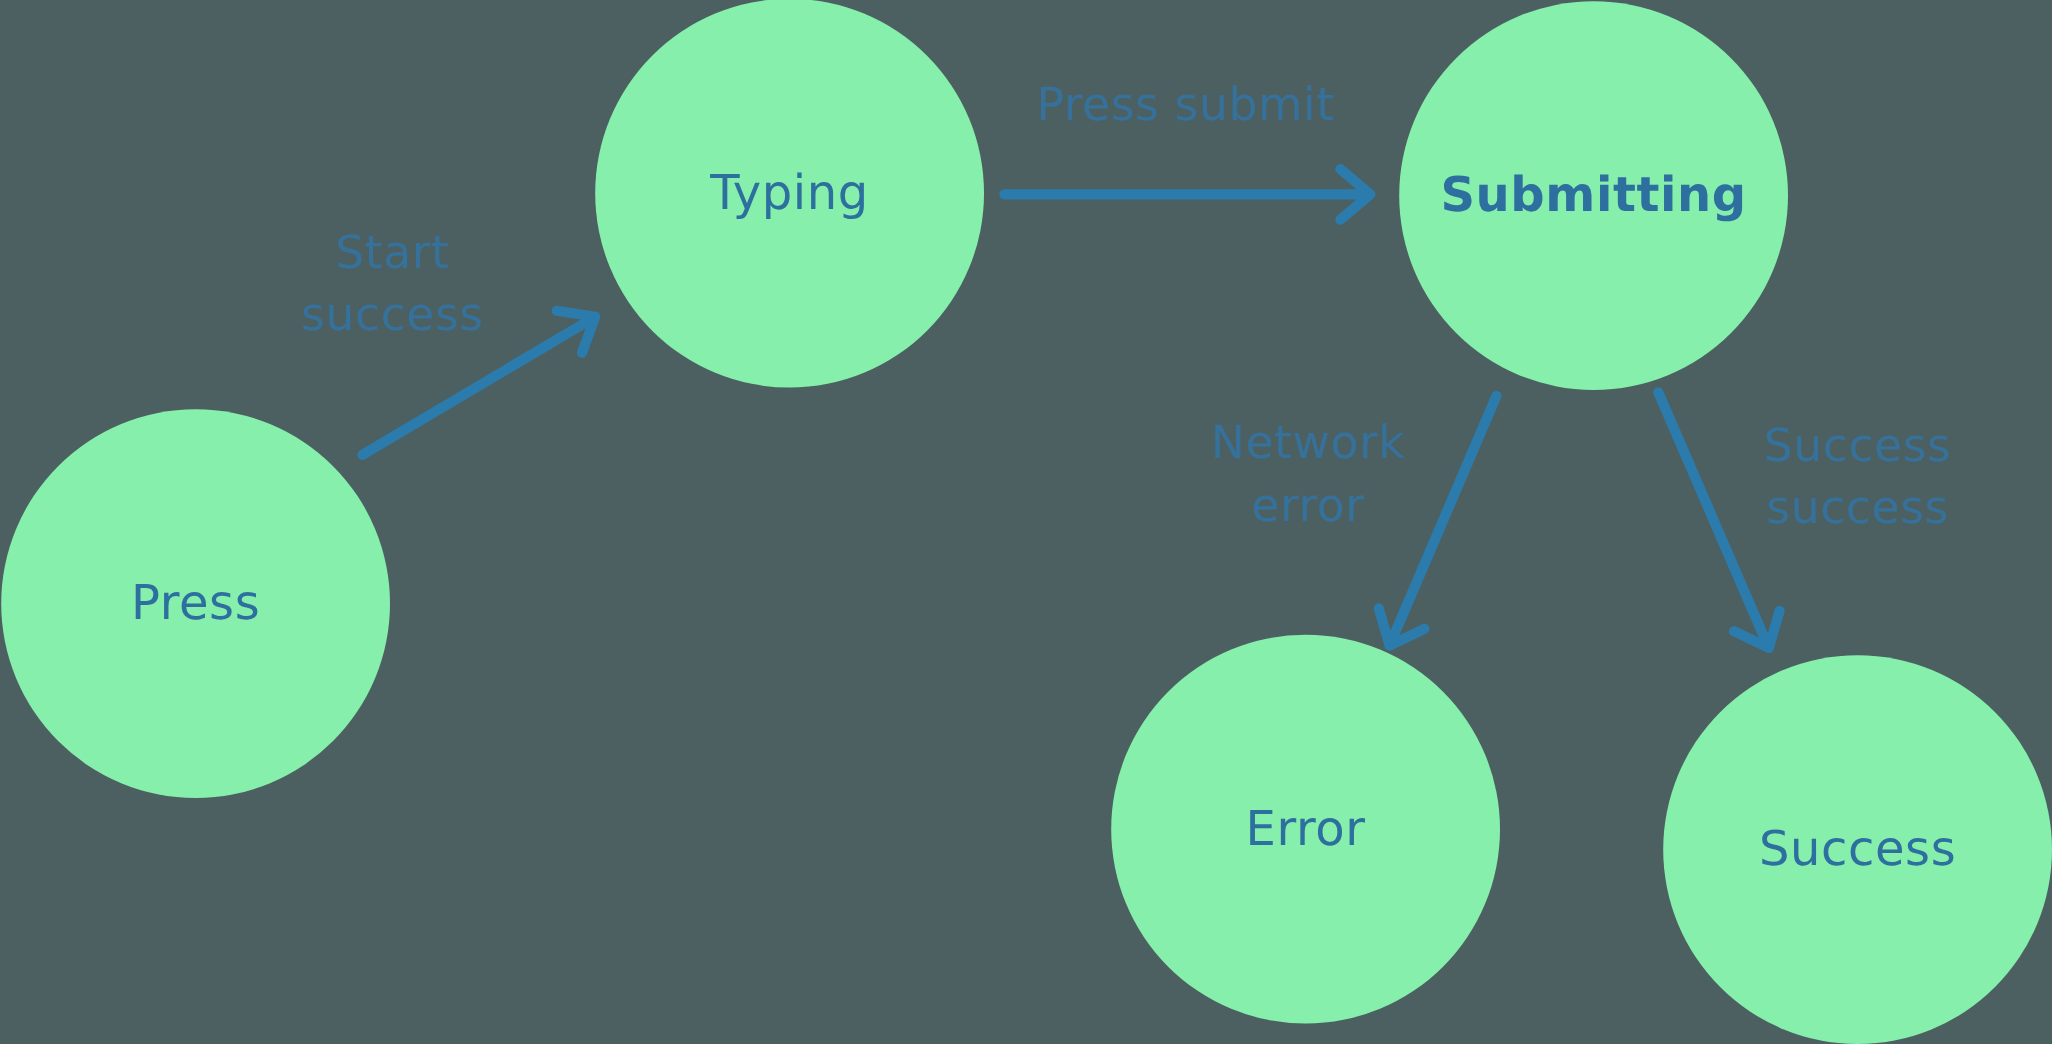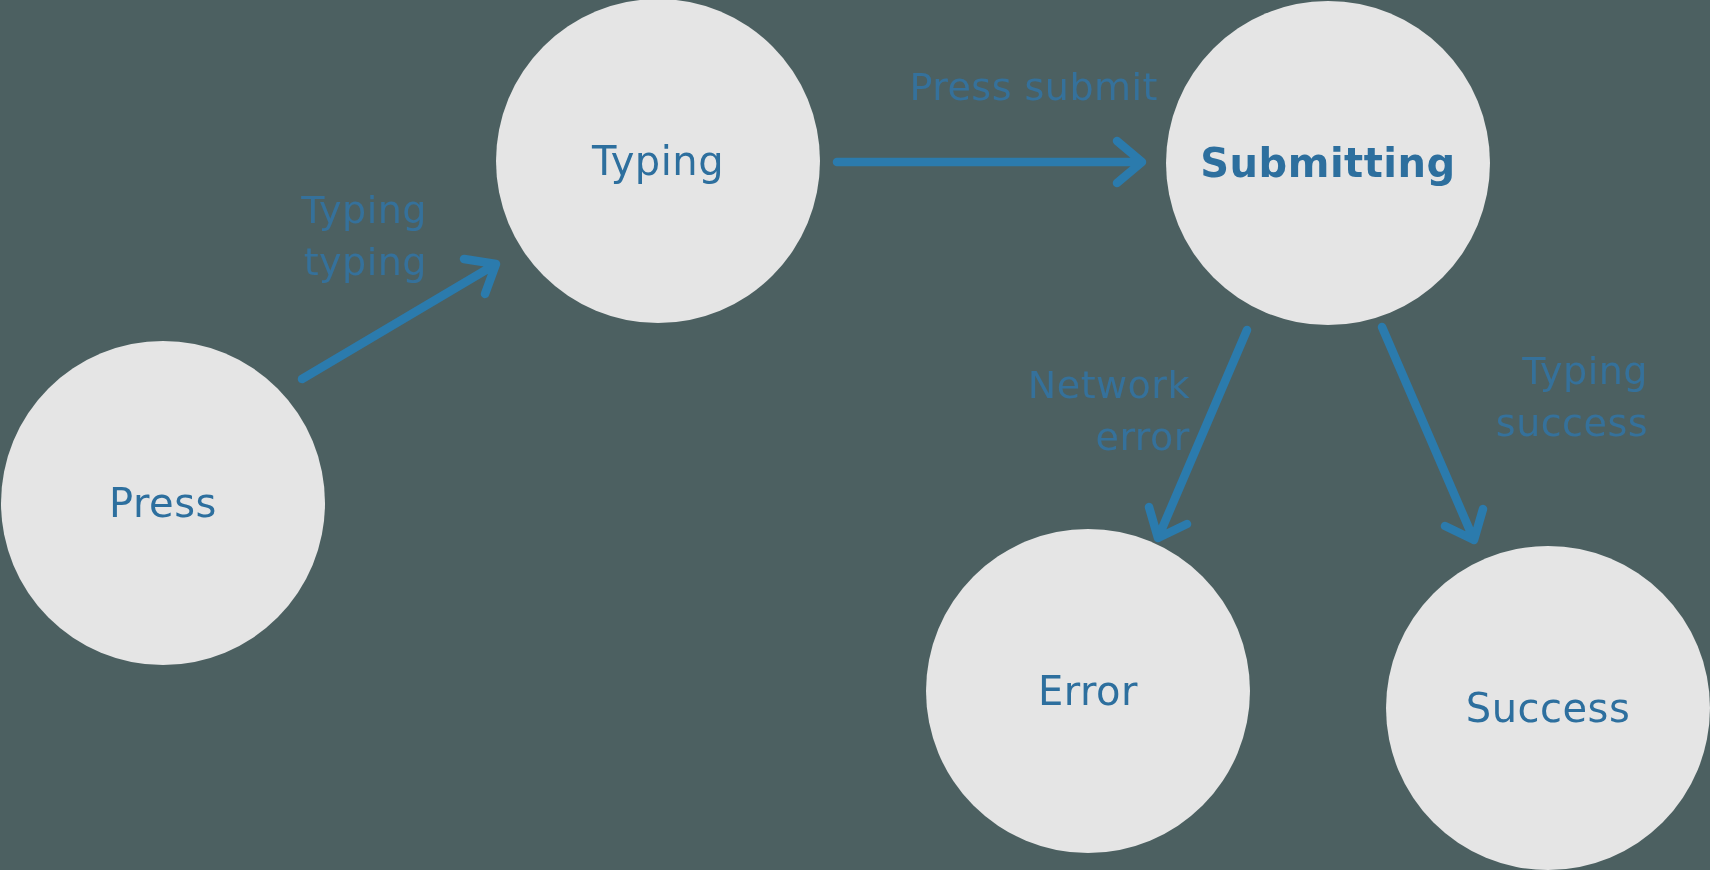--- a/index.html
+++ b/index.html
@@ -22,21 +22,21 @@
     fill: none;
     stroke: #2B7BAD;
     stroke-width: 8.5;
     stroke-linecap: round;
     stroke-linejoin: round;
   }
   .state-node {
     position: absolute;
     width: 324px; height: 324px;
     border-radius: 50%;
-    background: #e5e5e5;
+    background: #86efac;
     display: flex; align-items: center; justify-content: center;
   }
   .state-node .node-label {
     color: #2D6F9E;
     font-size: 40px;
     letter-spacing: 0.5px;
     white-space: nowrap;
   }
   .node-empty      { left: 1px;    top: 341px; }
   .node-typing     { left: 496px;  top: -1px;  }
@@ -44,25 +44,25 @@
   .node-error      { left: 926px;  top: 529px; }
   .node-success    { left: 1386px; top: 546px; justify-content: center; }
 
   .edge-label {
     position: absolute;
     transform: translate(-50%, -50%);
     color: #35719B;
     font-size: 38px;
     line-height: 52px;
     letter-spacing: 0.5px;
-    text-align: right;
+    text-align: center;
   }
   .label-start-typing    { left: 327px;  top: 236px; width: 200px; }
   .label-press-submit    { left: 988px;  top: 87px;  width: 340px; }
-  .label-network-error   { left: 1090px; top: 411px; width: 200px; }
+  .label-network-error   { left: 1090px; top: 395px; width: 200px; }
   .label-network-success { left: 1548px; top: 397px; width: 200px; }
 </style>
 </head>
 <body>
 
 <div class="canvas">
 
   <svg class="arrows-layer" viewBox="0 0 1710 870" xmlns="http://www.w3.org/2000/svg">
     <path class="arrow" d="M302 379 L496 264 M464 259 L496 264 L485 294"></path>
     <path class="arrow" d="M837 162 L1142 162 M1117 141 L1142 162 L1117 183"></path>
@@ -83,21 +83,21 @@
   </div>
 
   <div class="state-node node-error">
     <span class="node-label">Error</span>
   </div>
 
   <div class="state-node node-success">
     <span class="node-label">Success</span>
   </div>
 
-  <div class="edge-label label-start-typing">Typing typing</div>
+  <div class="edge-label label-start-typing">Start success</div>
 
   <div class="edge-label label-press-submit">Press submit</div>
 
   <div class="edge-label label-network-error">Network error</div>
 
-  <div class="edge-label label-network-success">Typing success</div>
+  <div class="edge-label label-network-success">Success success</div>
 
 </div>
 
 </body></html>

